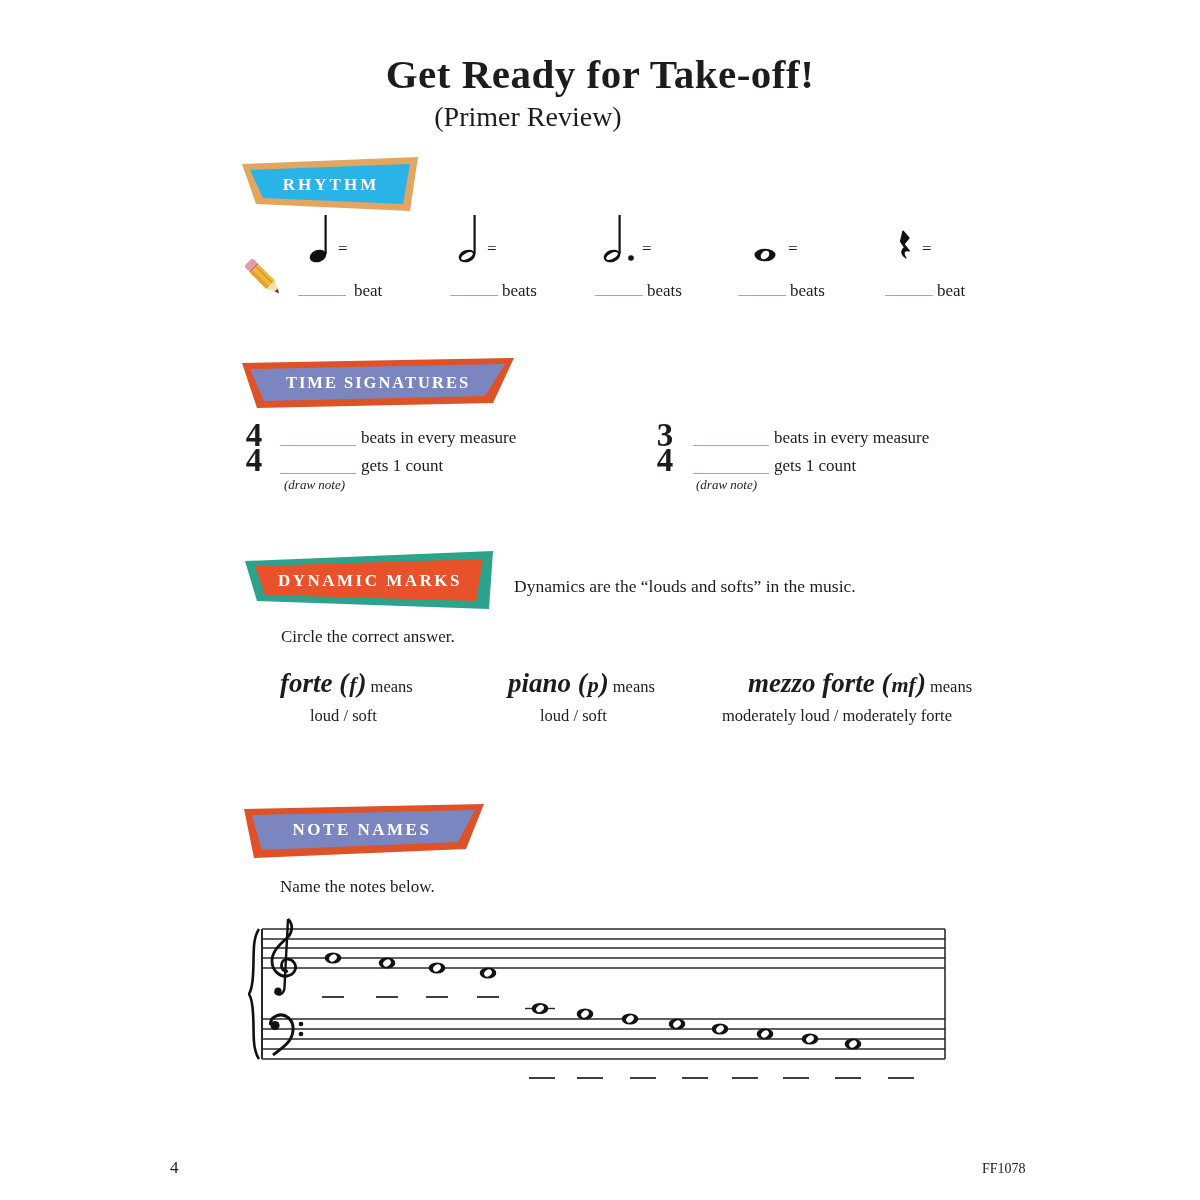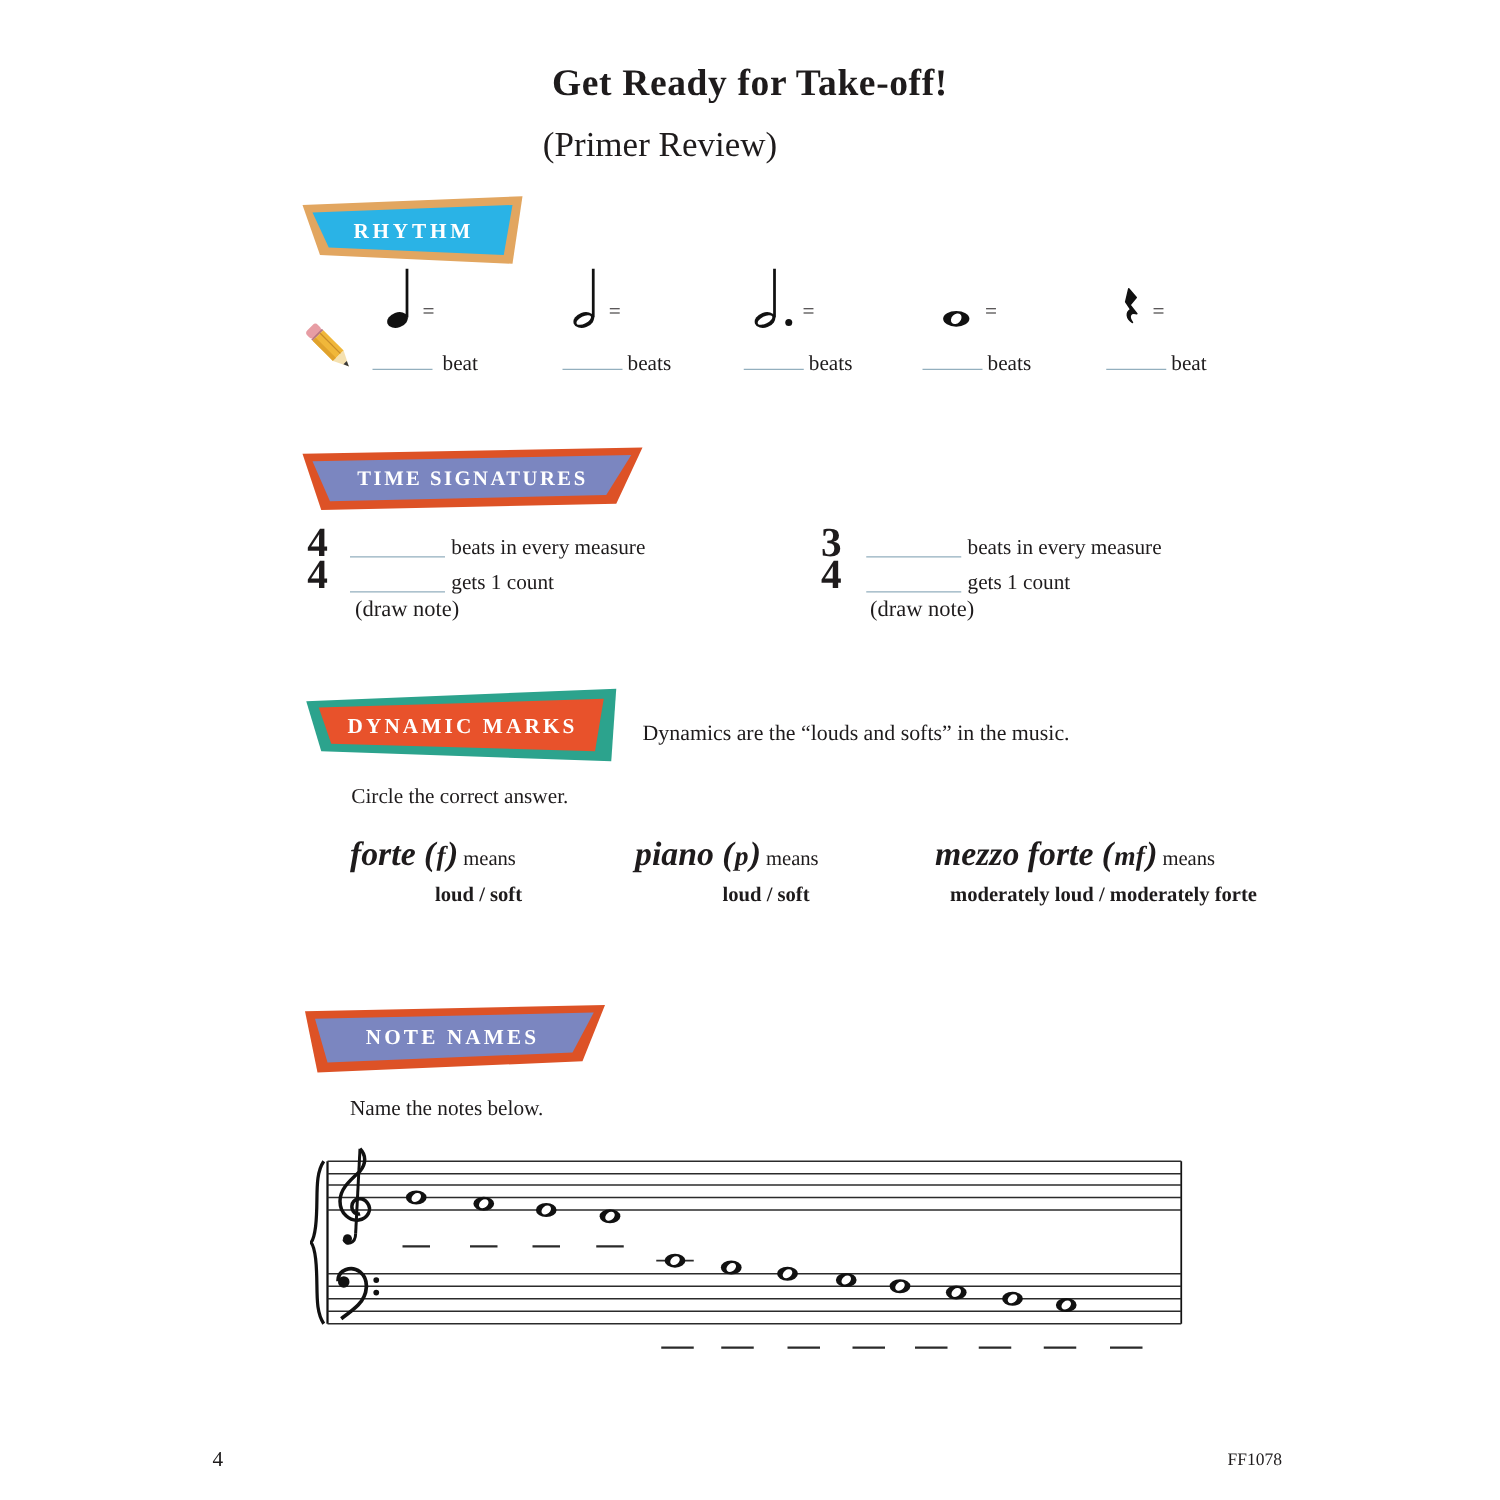--- a/index.html
+++ b/index.html
@@ -1,36 +1,36 @@
 <!DOCTYPE html>
 <html><head>
 <meta charset="utf-8">
 <style>
   html,body{margin:0;padding:0;background:#ffffff;}
   body{width:1200px;height:1200px;position:relative;overflow:hidden;
        font-family:"Liberation Serif",serif;color:#1e1b1c;}
   .abs{position:absolute;}
   .title{position:absolute;left:0;top:50px;width:1200px;text-align:center;
-         font-size:30px;font-weight:bold;letter-spacing:.5px;}
+         font-size:41px;font-weight:bold;letter-spacing:.5px;}
   .subtitle{position:absolute;left:0;top:101px;width:1056px;text-align:center;
             font-size:28px;}
   .banner{position:absolute;}
   .banner text{font-family:"Liberation Serif",serif;font-weight:bold;fill:#ffffff;}
   .blank{position:absolute;height:1px;border-bottom:1.7px solid #93AFBE;}
   .lbl{position:absolute;font-size:17px;white-space:nowrap;}
   .eq{position:absolute;font-size:17px;}
   .tsnum{position:absolute;width:28px;text-align:center;font-weight:bold;
          font-size:33px;line-height:25px;}
   .tstext{position:absolute;font-size:17px;white-space:nowrap;}
-  .hint{position:absolute;font-size:18px;white-space:nowrap;}
+  .hint{position:absolute;font-size:13px;font-style:italic;white-space:nowrap;}
   .dyngroup{position:absolute;white-space:nowrap;}
   .dterm{font-style:italic;font-weight:bold;font-size:27px;}
   .dsym{font-style:italic;font-weight:bold;font-size:22px;padding:0 1px;}
   .dmeans{font-size:16.5px;}
-  .dchoice{position:absolute;font-weight:bold;font-size:16.5px;white-space:nowrap;margin-left:38px;}
+  .dchoice{position:absolute;font-weight:normal;font-size:16.5px;white-space:nowrap;}
   .footer{position:absolute;font-size:16px;}
 </style>
 </head>
 <body>
 
 <div class="title">Get Ready for Take-off!</div>
 <div class="subtitle">(Primer Review)</div>
 
 <svg class="banner" style="left:236px;top:154px" width="188" height="62" viewBox="0 0 188 62">
   <polygon points="6,10 182,3 174,57 20,50" fill="#E2A660"></polygon>

